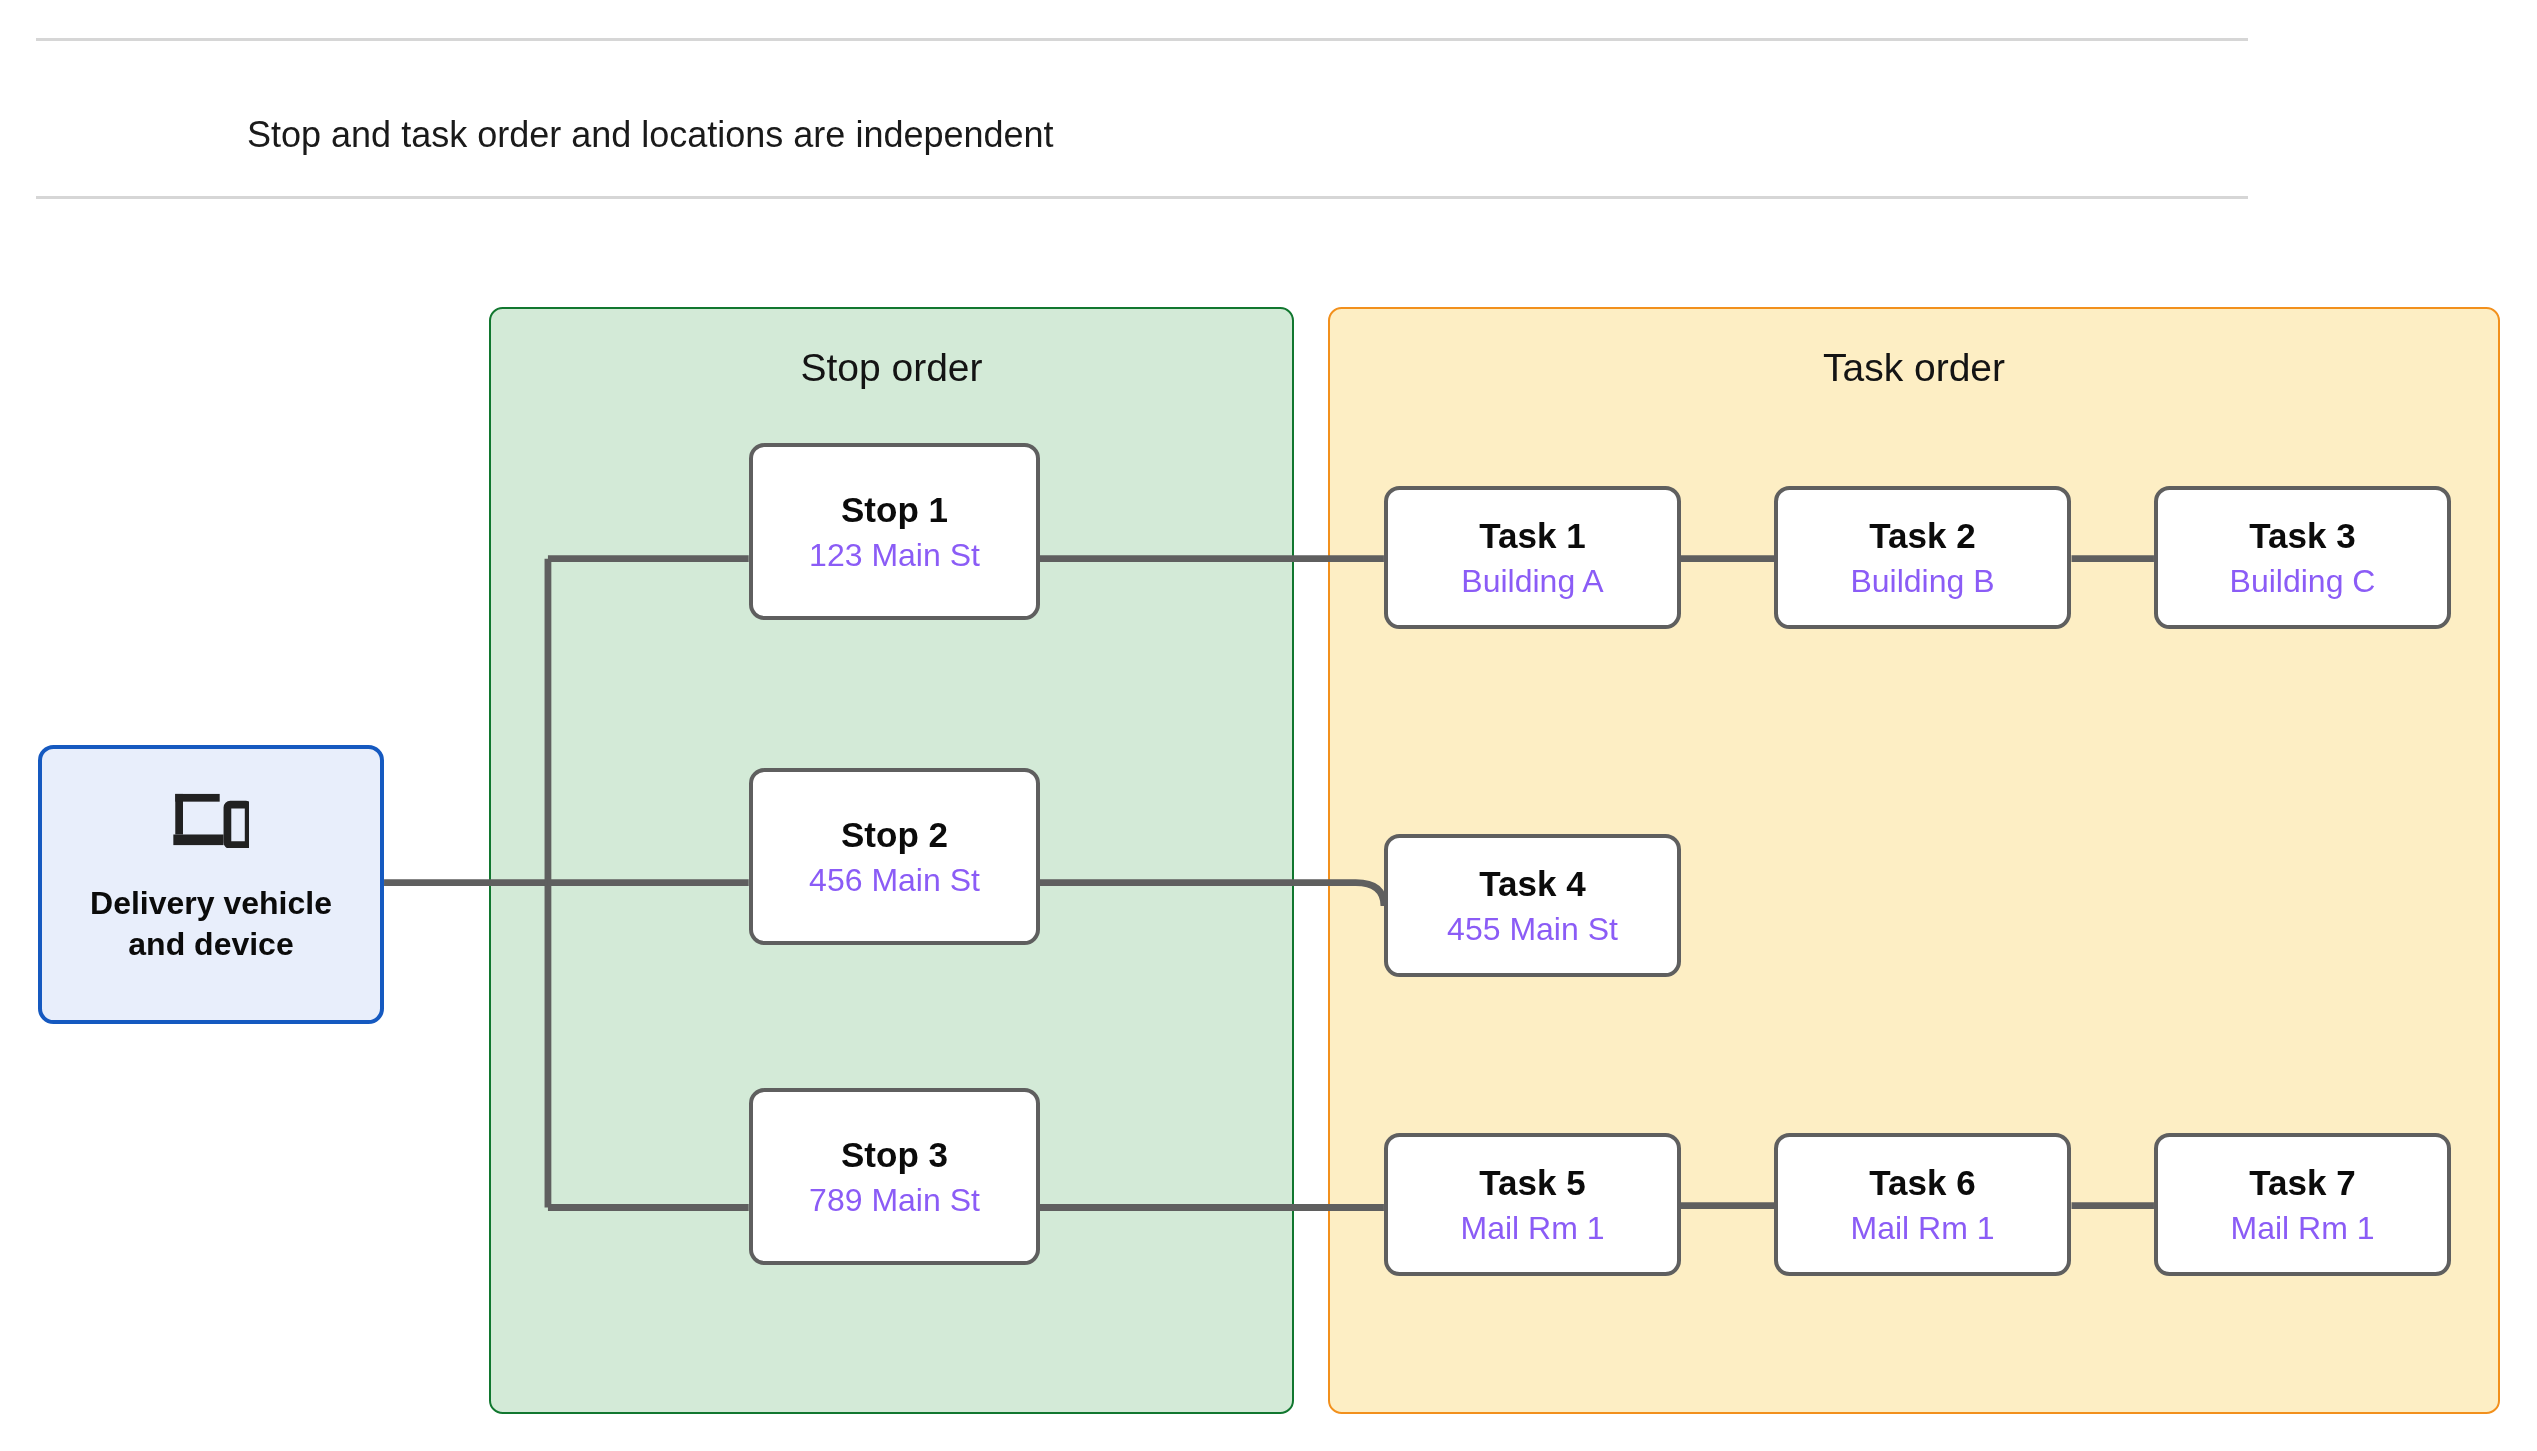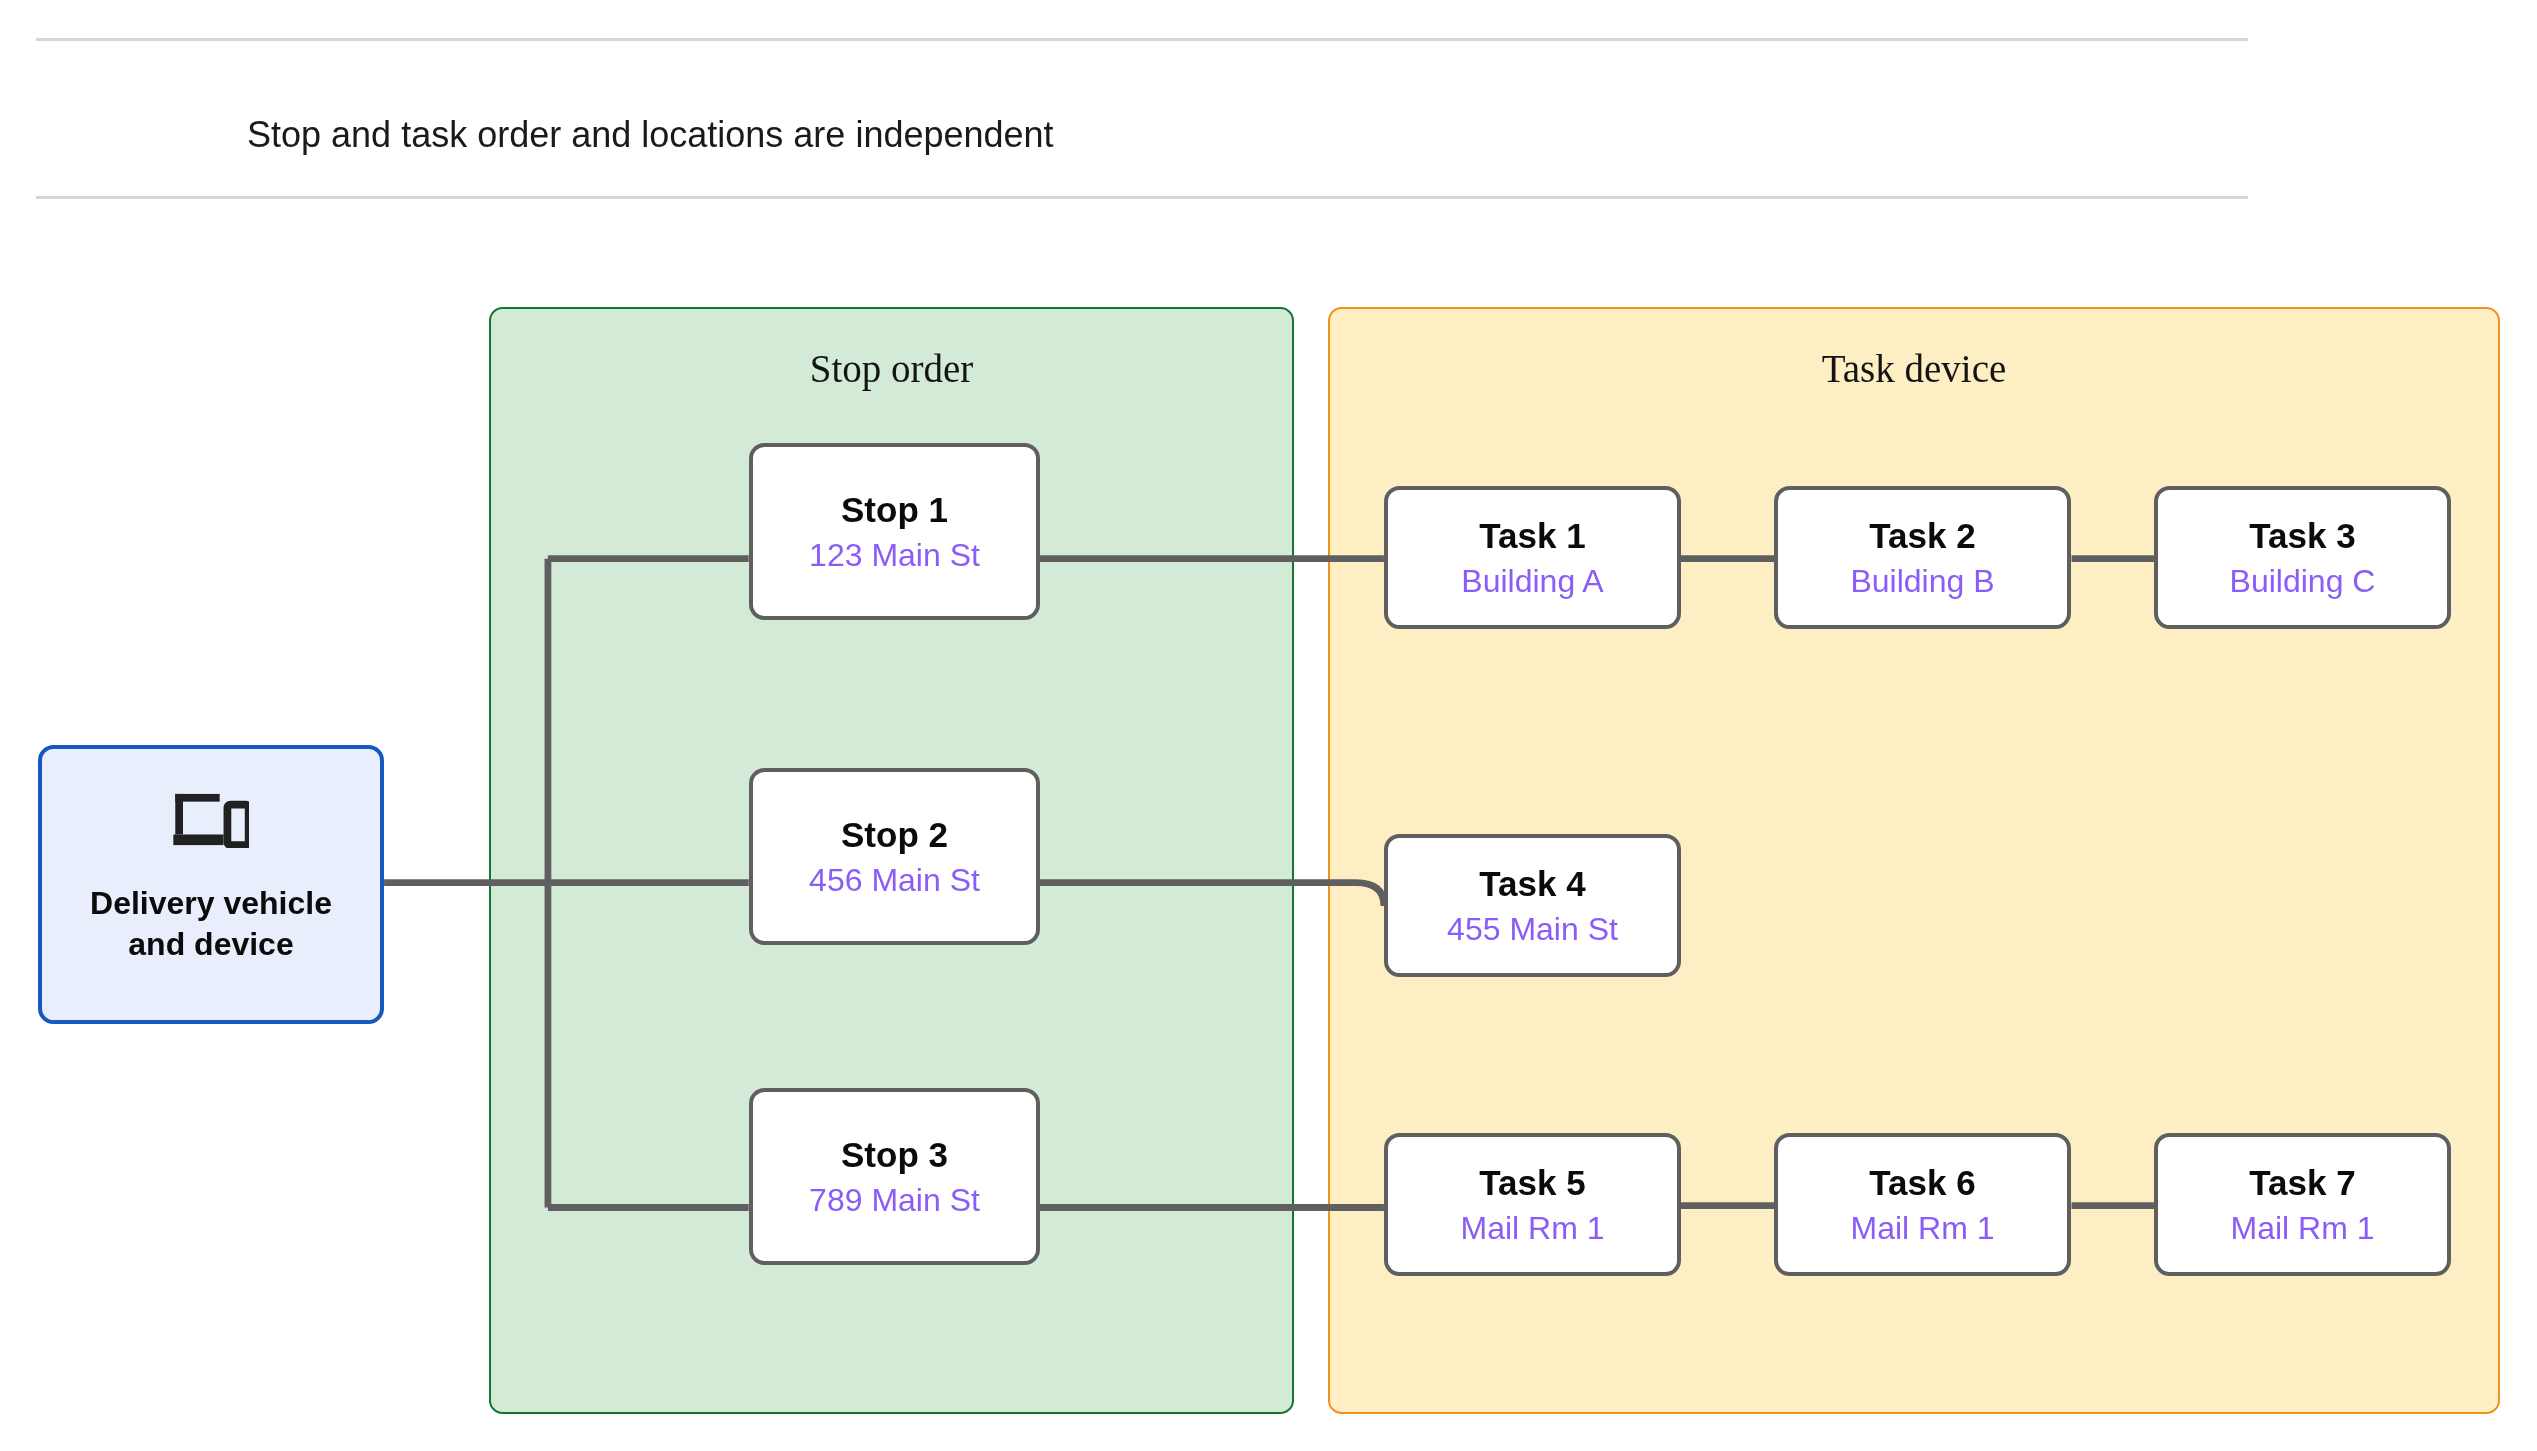--- a/index.html
+++ b/index.html
@@ -49,21 +49,20 @@
     font-weight: normal;
     white-space: nowrap;
     color: #1a1a1a;
   }
 
   
   .panel {
     position: absolute;
     border-radius: 13.6px;
     box-sizing: border-box;
-    font-family: Liberation Serif, serif;
   }
   #panel-stop {
     left: 489px;
     top: 307px;
     width: 805px;
     height: 1107px;
     background: #d3ead7;
     border: 2.9px solid #11772f;
   }
   #panel-task {
@@ -203,21 +202,21 @@
       <path d="M 1733 1243 H 1830"></path>
       <path d="M 2136 1243 H 2221"></path>
     </g>
   </svg>
 
   <div class="panel" id="panel-stop">
     <div class="panel-title">Stop order</div>
   </div>
 
   <div class="panel" id="panel-task">
-    <div class="panel-title">Task device</div>
+    <div class="panel-title">Task order</div>
   </div>
 
   <div id="vehicle-node">
     <svg id="vehicle-icon" viewBox="0 0 78 58">
       <g fill="#212121">
         <rect x="2" y="2" width="8" height="42"></rect>
         <rect x="2" y="2" width="46" height="8"></rect>
         <rect x="0" y="44" width="52" height="11"></rect>
         <rect x="56" y="13" width="22" height="42" rx="3" fill="none" stroke="#212121" stroke-width="8"></rect>
       </g>

